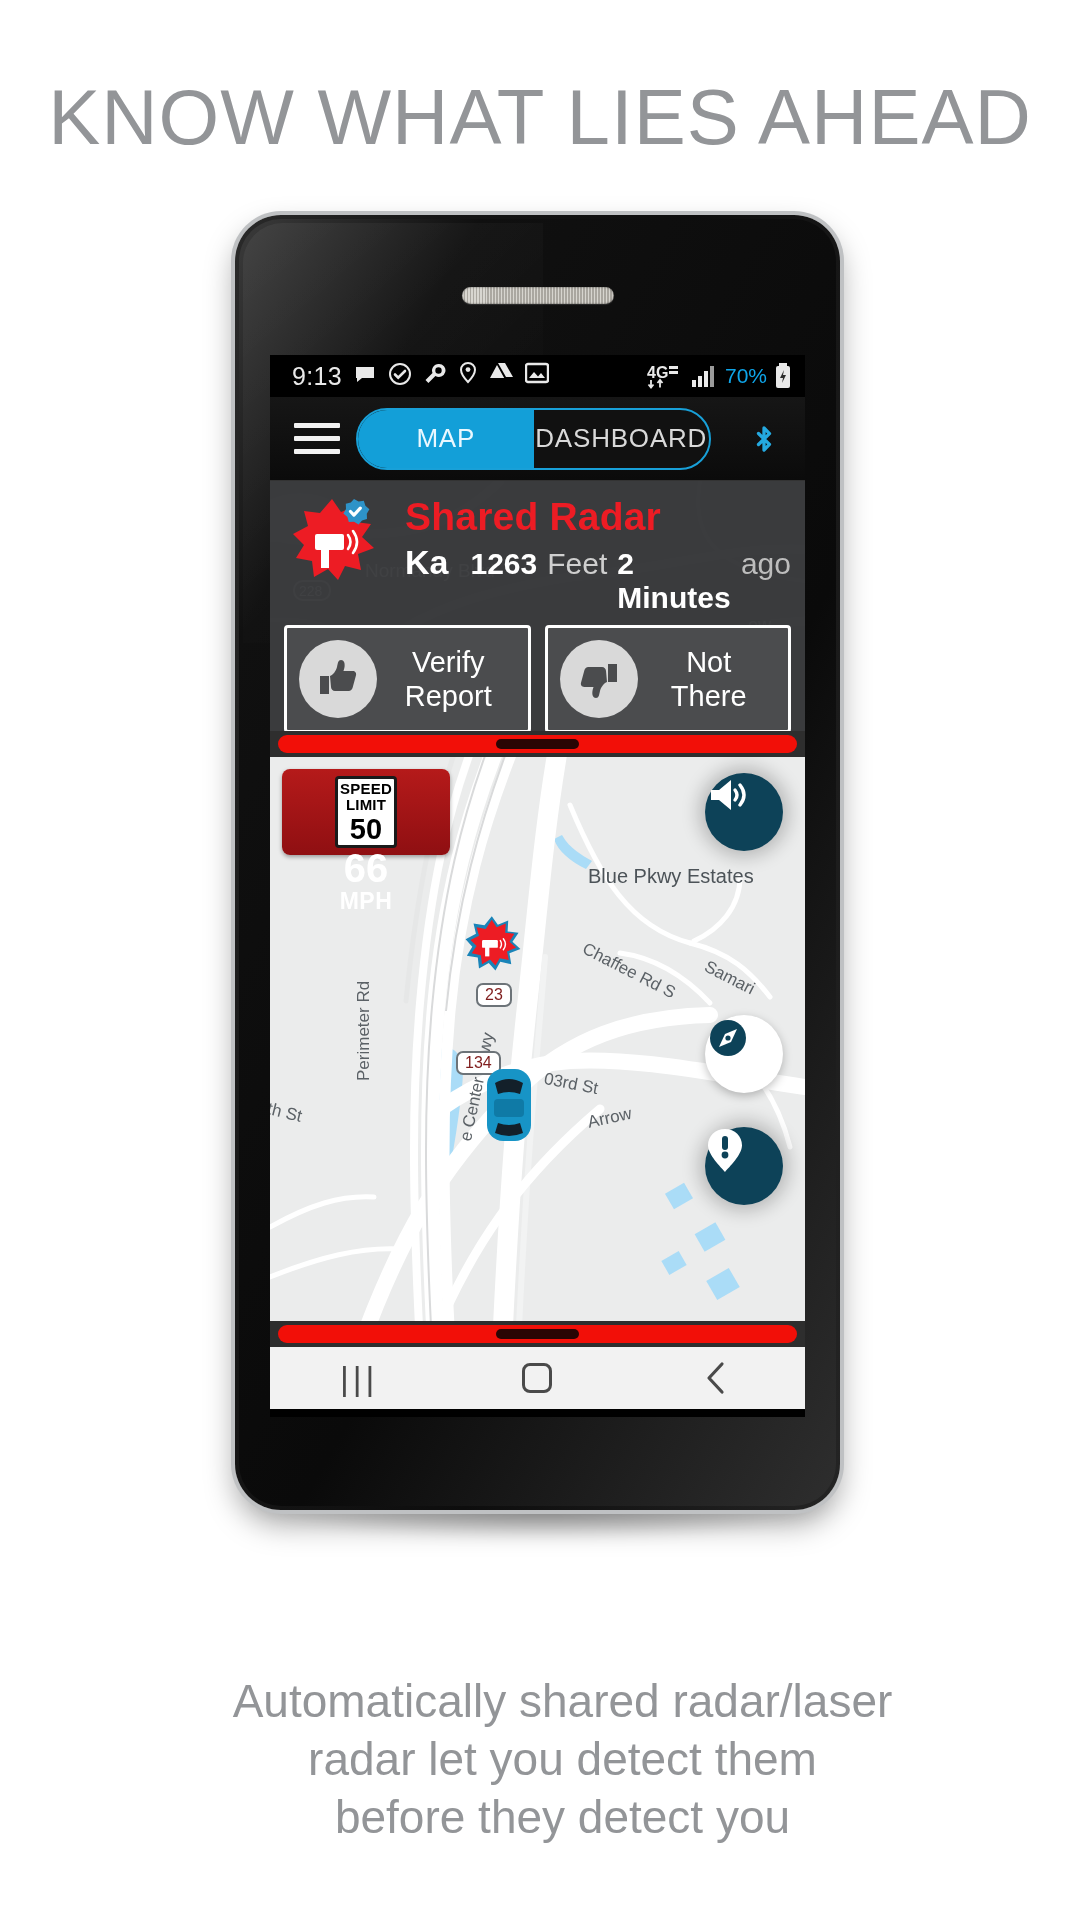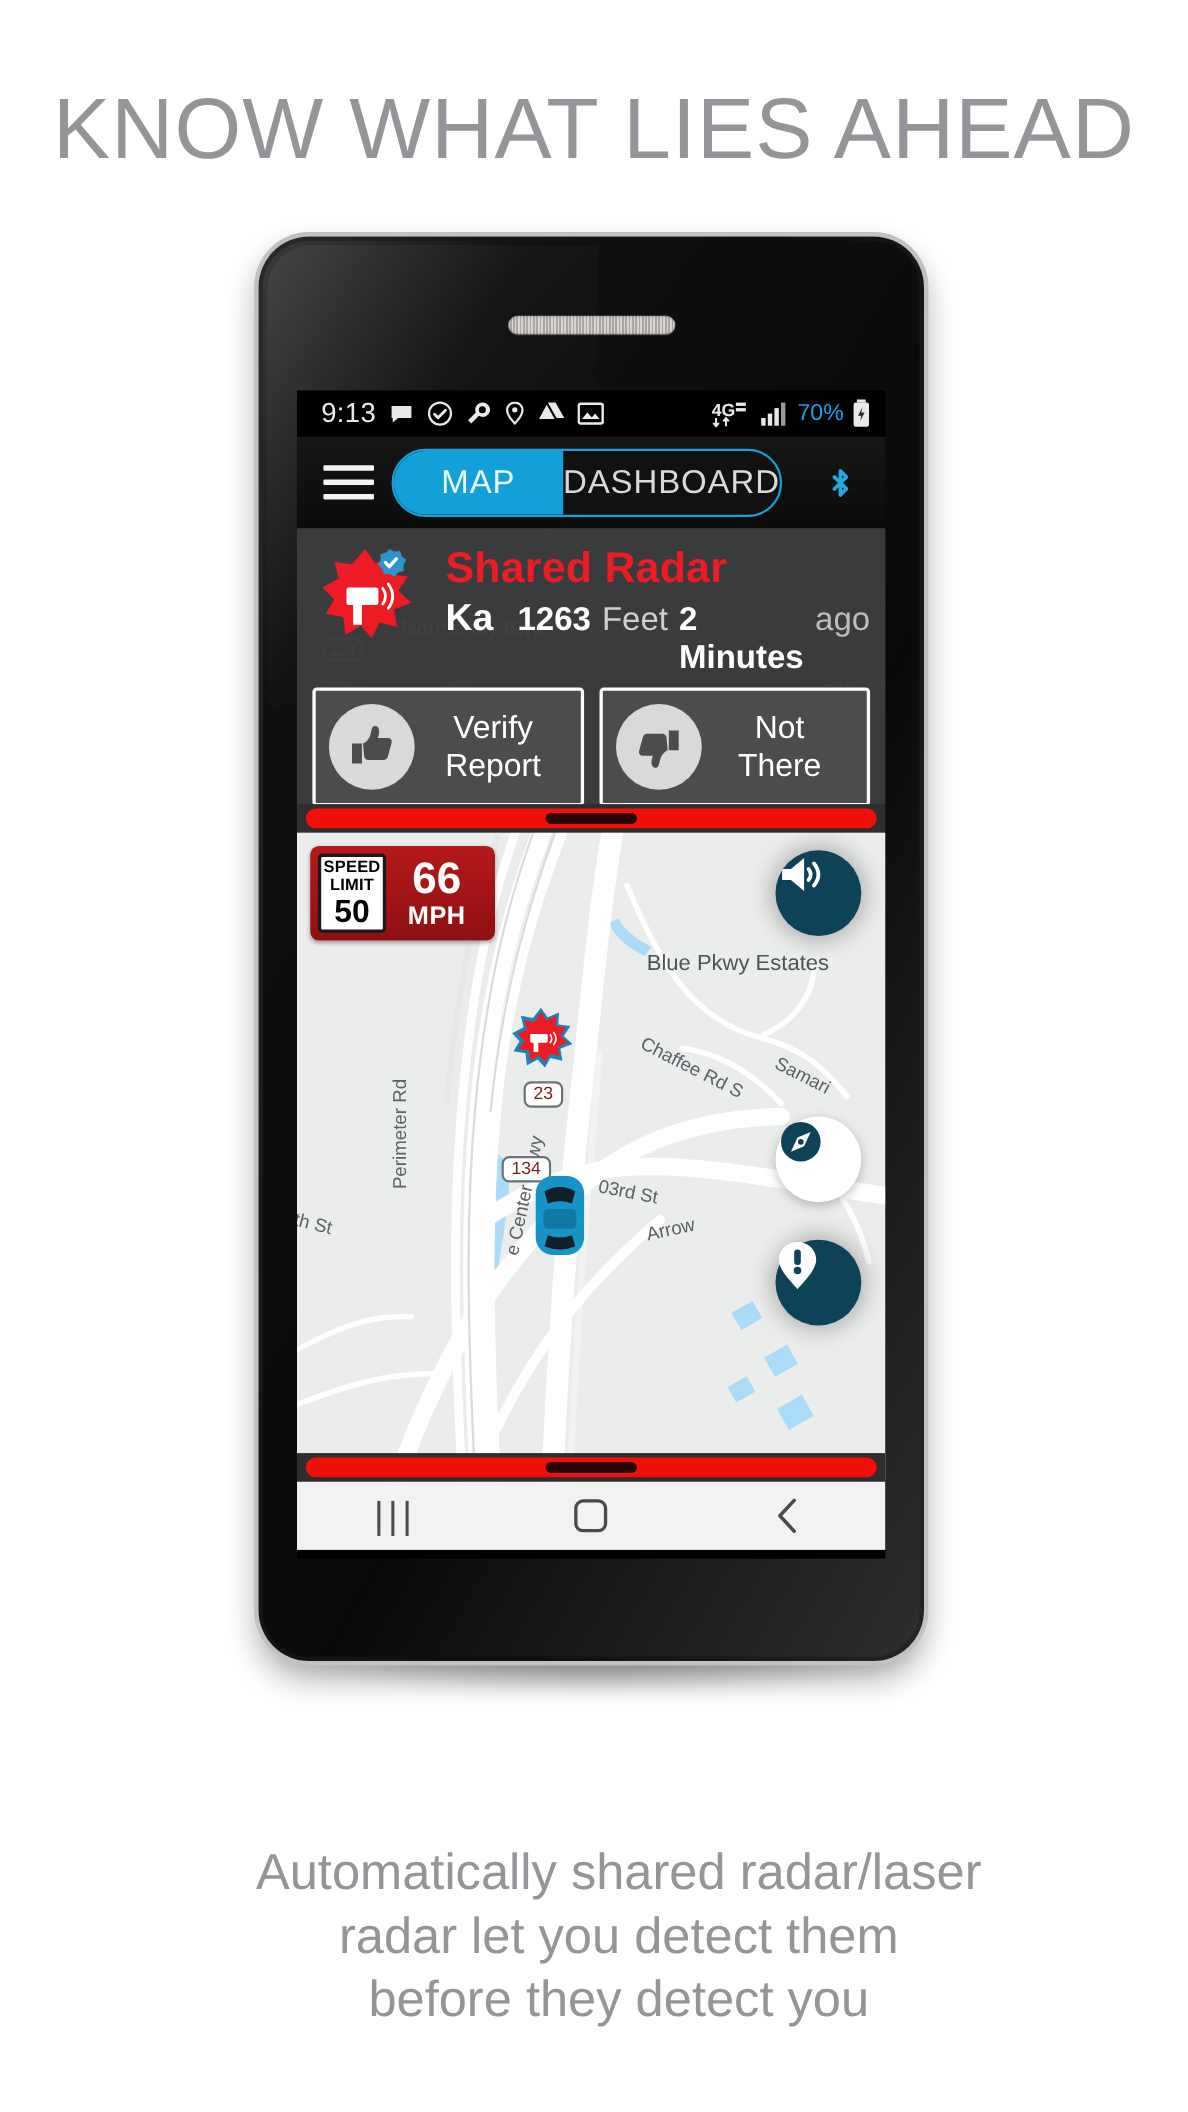--- a/index.html
+++ b/index.html
@@ -71,21 +71,21 @@
     background: #000;
     overflow: hidden;
   }
 
   
   .statusbar {
     position: relative; height: 42px; background: #000;
     display: flex; align-items: center;
     padding: 0 14px 0 22px; color: #e9e9e9;
   }
-  .sb-left { display: flex; align-items: center; gap: 11px; }
+  .sb-left { display: flex; align-items: flex-start; gap: 11px; }
   .sb-time { font-size: 25px; font-weight: 400; letter-spacing: .3px; color: #e9e9e9; }
   .sb-right { margin-left: auto; display: flex; align-items: center; gap: 8px; }
   .sb-batt-text { font-size: 21px; color: #0ea5e9; }
   .ico { display:inline-block; line-height:0; }
 
   
   .appbar {
     position: relative; height: 84px;
     background: linear-gradient(180deg,#161616,#0b0b0b);
     display: flex; align-items: center; padding: 0 18px;
@@ -96,21 +96,21 @@
 
   .segmented {
     margin-left: 16px; display: flex; align-items: stretch;
     width: 355px; height: 62px;
     border-radius: 31px; overflow: hidden;
     border: 2px solid #18a0d8;
     background: #111;
   }
   .seg {
     flex: 1; display: flex; align-items: center; justify-content: center;
-    font-size: 30px; letter-spacing: .8px; color: #d9d9d9; cursor: pointer;
+    font-size: 26px; letter-spacing: .8px; color: #d9d9d9; cursor: pointer;
   }
   .seg.active { background: #139fd8; color: #eaf8ff; }
 
   .bt-icon { margin-left: auto; margin-right: 6px; color: #24a9e0; }
 
   
   .alert-wrap { position: relative; background: #000; }
   .alert-map-bg {
     position: absolute; inset: 0;
     background: #3b3c3e;
@@ -172,21 +172,21 @@
     position: relative; width: 535px; height: 590px;
     background: #eceded; overflow: hidden;
   }
   .map svg { position: absolute; inset: 0; }
 
   .speed-widget {
     position: absolute; left: 12px; top: 12px;
     width: 168px; height: 86px; border-radius: 8px;
     background: linear-gradient(180deg,#b51a1a,#8f0f12);
     box-shadow: 0 2px 4px rgba(0,0,0,0.35);
-    display: flex; align-items: center; padding: 7px;
+    display: flex; align-items: center; padding: 7px; flex-direction: column;
   }
   .sl-sign {
     width: 62px; height: 72px; background: #fff; border: 3px solid #1a1a1a;
     border-radius: 4px; display: flex; flex-direction: column;
     align-items: center; justify-content: center; flex: none;
   }
   .sl-sign .t1 { font-size: 15px; font-weight: 700; color: #000; line-height: 16px; letter-spacing: .2px;}
   .sl-sign .t2 { font-size: 15px; font-weight: 700; color: #000; line-height: 16px; letter-spacing: .2px;}
   .sl-sign .val { font-size: 29px; font-weight: 700; color: #000; line-height: 30px; margin-top: 1px;}
   .spd-right { flex: 1; text-align: center; color: #fff; }

